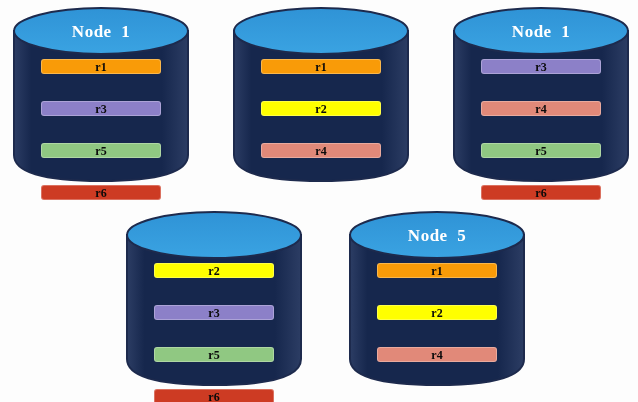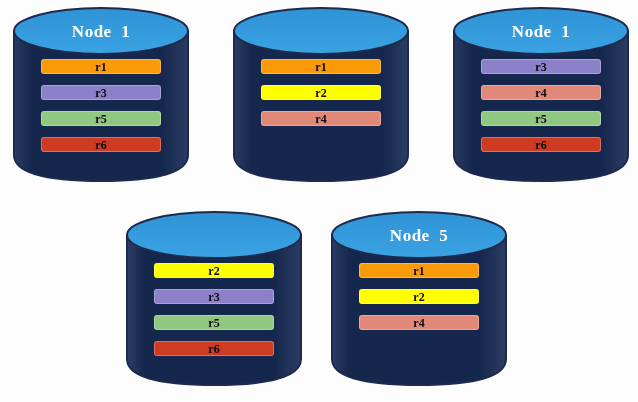--- a/index.html
+++ b/index.html
@@ -61,21 +61,21 @@
     position: absolute;
     left: 29px;
     top: 54px;
     width: 120px;
     z-index: 3;
   }
 
   .record {
     height: 15px;
     border-radius: 3px;
-    margin-bottom: 11px;
+    margin-bottom: 27px;
     text-align: center;
     font-size: 12px;
     font-weight: bold;
     color: #0a0a0a;
     line-height: 15px;
     box-sizing: border-box;
     border: 1px solid rgba(255,255,255,0.28);
   }
   .record:last-child { margin-bottom: 0; }
 </style>
@@ -181,21 +181,21 @@
           <ellipse cx="89" cy="26" rx="87" ry="23" fill="url(#top3)" stroke="#1d2a4d" stroke-width="2"></ellipse>
         </svg>
       </div>
       <div class="records">
         <div class="record" style="background: rgb(255, 255, 0); color: rgb(10, 10, 10);">r2</div>
         <div class="record" style="background: rgb(140, 128, 200); color: rgb(10, 10, 10);">r3</div>
         <div class="record" style="background: rgb(144, 200, 130); color: rgb(10, 10, 10);">r5</div>
         <div class="record" style="background: rgb(205, 59, 35); color: rgb(10, 10, 10);">r6</div>
       </div>
     </div>
-    <div class="node" style="left: 330px; top: 209px;">
+    <div class="node" style="left: 348px; top: 209px;">
       <div class="node-body">
         <svg viewBox="0 0 178 178" xmlns="http://www.w3.org/2000/svg">
           <defs>
             <linearGradient id="side4" x1="0" y1="0" x2="1" y2="0">
               <stop offset="0" stop-color="#2c3d64"></stop>
               <stop offset="0.10" stop-color="#16274d"></stop>
               <stop offset="0.85" stop-color="#16274d"></stop>
               <stop offset="1" stop-color="#2c3d64"></stop>
             </linearGradient>
             <linearGradient id="top4" x1="0" y1="0" x2="0" y2="1">

